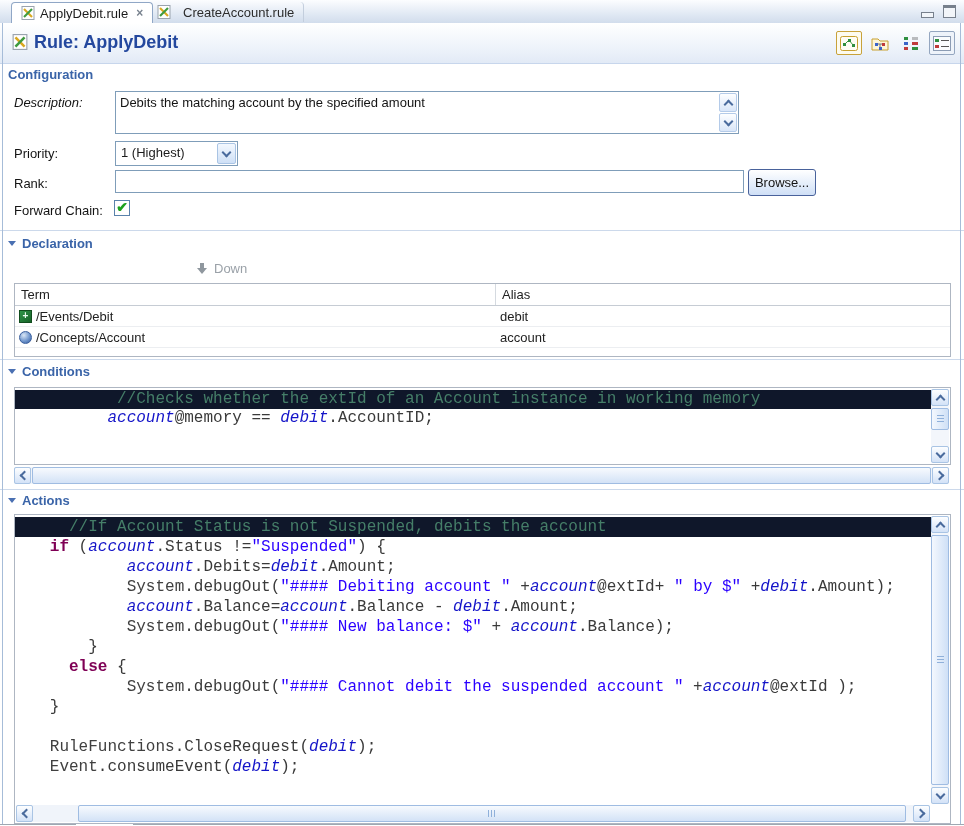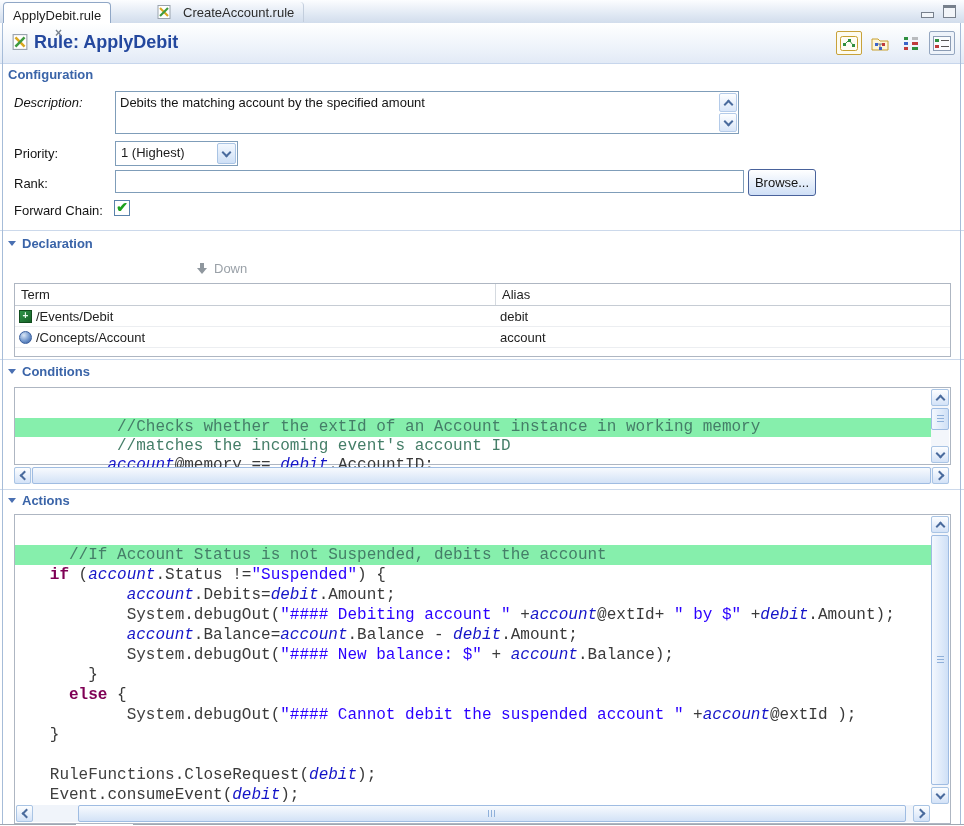--- a/index.html
+++ b/index.html
@@ -2,21 +2,21 @@
 <html><head>
 <meta charset="utf-8">
 <style>
   html,body{margin:0;padding:0;background:#fff;}
   .window{position:relative;width:964px;height:826px;overflow:hidden;
           font-family:"Liberation Sans",sans-serif;font-size:13px;color:#1c1c1c;background:#fff;}
   
   .tabbar{position:absolute;left:0;top:0;width:964px;height:23px;
           background:linear-gradient(180deg,#fcfdff,#dde6f2 70%,#d2ddec);border-bottom:1px solid #b9c8dd;}
   .tab{position:absolute;top:2px;height:20px;display:flex;align-items:center;gap:5px;padding:0 9px;cursor:default;}
-  .tab.active{left:3px;background:#fff;border:1px solid #90a7c6;border-bottom:none;border-radius:4px 4px 0 0;z-index:3;flex-direction:column;}
+  .tab.active{left:11px;background:#fff;border:1px solid #90a7c6;border-bottom:none;border-radius:4px 4px 0 0;z-index:3;}
   .tab.inactive{left:148px;color:#2c2c2c;border-radius:4px 4px 0 0;border-right:1px solid #c3cedd;gap:12px;}
   .tab-close{font-size:12px;font-weight:bold;color:#78828e;margin-left:3px;line-height:10px;}
   .win-controls{position:absolute;right:8px;top:5px;display:flex;gap:9px;align-items:center;z-index:4;}
   .win-min{width:11px;height:4px;border:1px solid #77808c;background:#f2f5f9;margin-top:6px;}
   .win-max{width:11px;height:11px;border:1px solid #77808c;background:#f2f5f9;position:relative;}
   .win-max:before{content:"";position:absolute;left:0;top:0;right:0;height:2px;background:#77808c;}
   
   .header{position:absolute;left:0;top:23px;width:964px;height:40px;
           background:linear-gradient(180deg,#ffffff,#eaf0f9 75%,#e2eaf6);border-bottom:1px solid #c7d6ec;}
   .page-title{position:absolute;left:34px;top:9px;font-size:18px;font-weight:bold;color:#24489e;}
@@ -67,21 +67,21 @@
   .ricon{display:inline-flex;width:11px;height:11px;align-items:center;justify-content:center;flex:none;}
   .ricon.event-icon{background:linear-gradient(135deg,#2e9447,#176228);border:1px solid #114d1e;color:#eafbef;font-size:10px;font-weight:bold;line-height:9px;}
   .ricon.event-icon:before{content:"+";margin-top:-1px;}
   .ricon.concept-icon{border-radius:50%;background:radial-gradient(circle at 35% 30%,#d9e7f6,#7197cd 55%,#31599c);border:1px solid #3a5f9e;}
   
   .code-box{position:absolute;background:#fff;border:1px solid #aeb6c2;}
   .code-lines{position:absolute;left:0;top:2px;right:19px;overflow:hidden;}
   .cl{white-space:pre;font-family:"Liberation Mono",monospace;font-size:16px;padding-left:6px;}
   .cond .cl{height:19px;line-height:19px;}
   .act .cl{height:20px;line-height:20px;}
-  .cl.hl{background:#86efac;margin-top:28px;}
+  .cl.hl{background:#0f172a;}
   .tk-cmt{color:#457e68;}
   .tk-kw{color:#7f0055;font-weight:bold;}
   .tk-var{color:#1414c8;font-style:italic;}
   .tk-str{color:#2a00ff;}
   .tk-cls{color:#404040;font-weight:normal;}
   .tk-pln{color:#3a3a3a;}
   
   .sb-btn{display:flex;align-items:center;justify-content:center;background:linear-gradient(180deg,#fdfeff,#d3e2f7);
           border:1px solid #a9c4e4;border-radius:2px;box-sizing:border-box;}
   .chev{width:5px;height:5px;border-left:2px solid #4a6b9d;border-bottom:2px solid #4a6b9d;}
@@ -249,21 +249,20 @@
   </div>
 
   <div class="sep" style="top:359px;"></div>
   <div class="sec-head" style="left:8px;top:364px;">
     <span class="tri-down"></span>
     <span class="section-title">Conditions</span>
   </div>
   <div class="code-box cond" style="left:14px;top:387px;width:935px;height:76px;">
     <div class="code-lines">
         <div class="cl hl"><span class="tk-pln">          </span><span class="tk-cmt">//Checks whether the extId of an Account instance in working memory</span></div>
-        <div class="cl"><span class="tk-pln">          </span><span class="tk-cmt">//matches the incoming event's account ID</span></div>
         <div class="cl"><span class="tk-pln">         </span><span class="tk-var">account</span><span class="tk-pln">@memory == </span><span class="tk-var">debit</span><span class="tk-pln">.AccountID;</span></div>
       </div>
     <div class="vscroll" style="bottom:1px;">
       <div class="sb-btn vs-up">
           <span class="chev up"></span>
         </div>
       <div class="vs-thumb" style="top:19px;height:22px;"></div>
       <div class="sb-btn vs-down">
           <span class="chev down"></span>
         </div>

